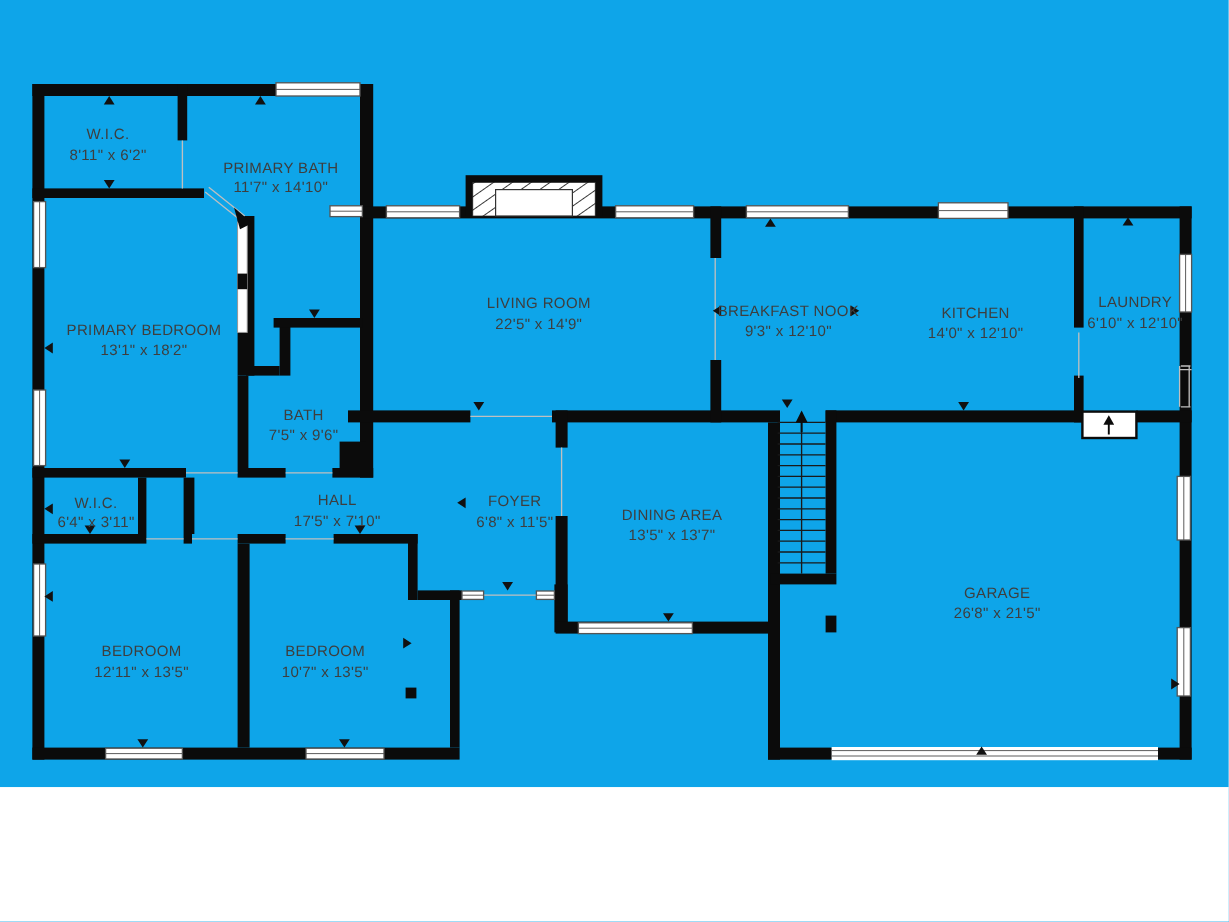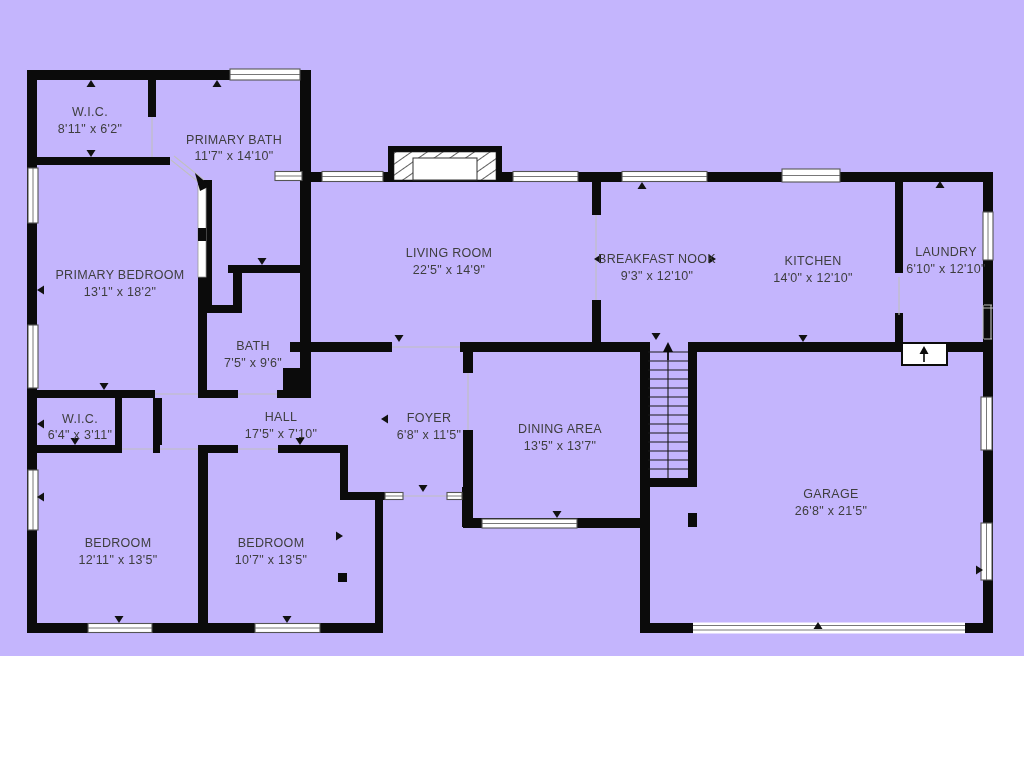--- a/index.html
+++ b/index.html
@@ -1,16 +1,16 @@
 <!DOCTYPE html>
 <html style="--wall: #0b0b0b; --label: #3e3e3e; --thin: #c0c0c0; --frame: #555555; --tick: #111111;"><head>
 <meta charset="utf-8">
 <style>
   html,body{margin:0;padding:0;background:#ffffff;}
-  #stage{position:relative;width:1024px;height:656px;background:#c4b5fd;overflow:hidden;
+  #stage{position:relative;width:1024px;height:656px;background:#0ea5e9;overflow:hidden;
          font-family:"Liberation Sans", sans-serif;}
   .wall{fill:var(--wall,#0b0b0b);}
   .win{fill:#ffffff;stroke:var(--frame,#555555);stroke-width:1.1;}
   .winline{stroke:var(--frame,#555555);stroke-width:0.8;}
   .thin{stroke:var(--thin,#c0c0c0);stroke-width:1.1;fill:none;}
   .tick{fill:var(--tick,#111111);}
   .tread{stroke:#1a1a1a;stroke-width:1.1;fill:none;}
   .roomname,.roomdims{fill:var(--label,#3e3e3e);font-size:12.5px;letter-spacing:0.3px;
          text-anchor:middle;font-family:"Liberation Sans", sans-serif;}
   .footerbar{fill:url(#fadebar);}

